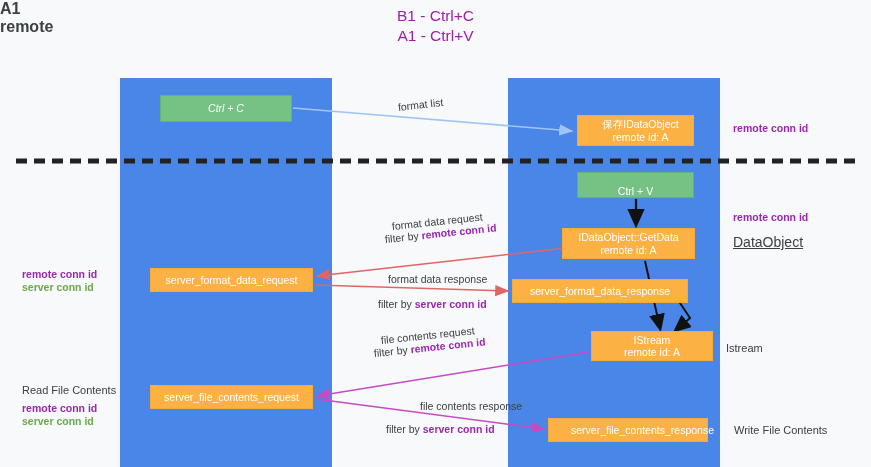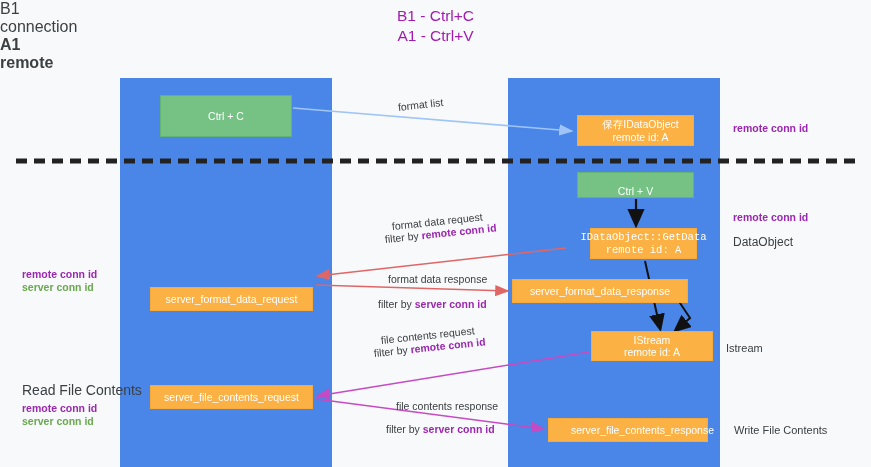--- a/index.html
+++ b/index.html
@@ -19,70 +19,66 @@
   #head-b1{left:120px;top:44px;width:212px;}
   #head-a1{left:508px;top:44px;width:212px;font-weight:bold;}
 
   #title{position:absolute;left:0;top:6px;width:871px;text-align:center;font-size:15.5px;line-height:20px;color:#a21caf;}
 
   .box{position:absolute;box-sizing:border-box;display:flex;align-items:center;justify-content:center;
        text-align:center;color:#ffffff;font-size:10.5px;line-height:12.5px;}
   .green{background:#76c285;border:1px solid #63b377;}
   .orange{background:#fbb144;border:1px solid #f7a93a;}
 
-  #box-ctrlc{left:160px;top:95px;width:132px;height:42px;}
+  #box-ctrlc{left:160px;top:95px;width:132px;height:27px;font-style:italic;}
   #box-idataobject{left:577px;top:115px;width:117px;height:31px;padding-left:10px;}
   #box-ctrlv{left:577px;top:172px;width:117px;height:26px;align-items:flex-end;}
-  #box-getdata{left:590px;top:228px;width:107px;height:31px;font-family:Liberation Mono, monospace;}
-  #box-sfdreq{left:150px;top:268px;width:163px;height:24px;margin-top:19px;}
+  #box-getdata{left:562px;top:228px;width:133px;height:31px;}
+  #box-sfdreq{left:150px;top:268px;width:163px;height:24px;}
   #box-sfdres{left:512px;top:279px;width:176px;height:24px;}
   #box-istream{left:591px;top:331px;width:122px;height:30px;}
   #box-sfcreq{left:150px;top:385px;width:163px;height:24px;}
   #box-sfcres{left:548px;top:418px;width:160px;height:24px;padding-left:29px;}
 
   .lbl{position:absolute;font-size:10.5px;line-height:13px;color:#3c4043;white-space:nowrap;}
   .purple{color:#9c27b0;font-weight:bold;}
   .green-t{color:#6aa84f;font-weight:bold;}
 
   #lbl-format-list{left:398px;top:101px;transform:rotate(-6.5deg);transform-origin:left center;}
   #lbl-remote-1{left:733px;top:122px;}
   #lbl-fdreq-1{left:392px;top:220px;transform:rotate(-6deg);transform-origin:left center;}
   #lbl-fdreq-2{left:385px;top:233px;transform:rotate(-6deg);transform-origin:left center;}
   #lbl-remote-2{left:733px;top:211px;}
-  #lbl-dataobject{left:733px;top:236px;font-size:12px;}
+  #lbl-dataobject{left:733px;top:236px;font-size:14px;text-decoration:underline;}
   #lbl-fdres-1{left:388px;top:273px;}
   #lbl-fdres-2{left:378px;top:298px;}
   #lbl-left-1{left:22px;top:268px;}
   #lbl-left-2{left:22px;top:281px;}
   #lbl-fcreq-1{left:381px;top:334px;transform:rotate(-6deg);transform-origin:left center;}
   #lbl-fcreq-2{left:374px;top:347px;transform:rotate(-6deg);transform-origin:left center;}
   #lbl-istream{left:726px;top:342px;font-size:11px;}
-  #lbl-read{left:22px;top:384px;font-size:14px;}
+  #lbl-read{left:22px;top:384px;font-size:11px;}
   #lbl-left-3{left:22px;top:402px;}
   #lbl-left-4{left:22px;top:415px;}
-  #lbl-fcres-1{left:396px;top:400px;text-align:center;}
+  #lbl-fcres-1{left:420px;top:400px;text-align:center;}
   #lbl-fcres-2{left:386px;top:423px;}
   #lbl-write{left:734px;top:424px;font-size:11px;}
 
   svg#wires{position:absolute;left:0;top:0;width:871px;height:467px;pointer-events:none;}
 </style>
 </head>
 <body>
 
 <div id="stage">
 
   <div id="title">
     <div>B1 - Ctrl+C</div>
     <div>A1 - Ctrl+V</div>
   </div>
 
-  <div id="head-b1">
-    <div>B1</div>
-    <div>connection</div>
-  </div>
   <div id="head-a1">
     <div>A1</div>
     <div>remote</div>
   </div>
 
   <div class="lane" id="lane-b1"></div>
   <div class="lane" id="lane-a1"></div>
 
   <svg id="wires">
     <defs>

